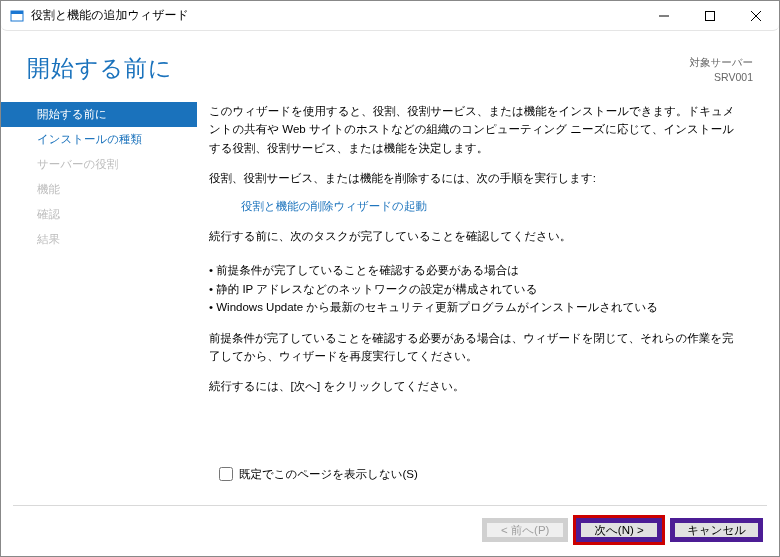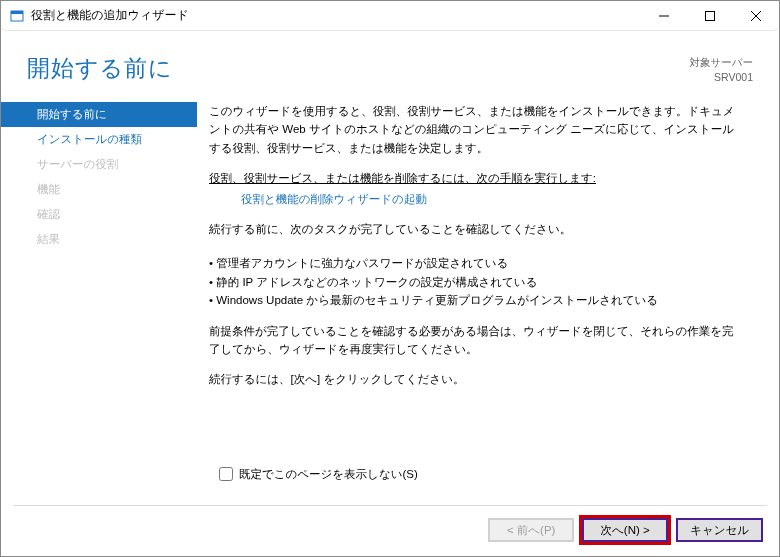--- a/index.html
+++ b/index.html
@@ -25,21 +25,21 @@
     .content .link { color:#1a72bc; cursor:pointer;margin-left:32px; }
     .content .bullets { margin:4px 0 12px 0; }
     .content .bullets div::before { content:"• "; }
 
     .skip-row { padding:4px 0 12px 10px; display:flex; align-items:center; font-size:11.5px; }
     .skip-row input { margin-right:6px; width:14px; height:14px; }
 
     .hr { border-top:1px solid #d9d9d9; margin:0 12px; }
 
     .footer { display:flex; justify-content:flex-end; gap:8px; padding:12px 16px 14px 0; }
-    .btn { min-width:86px; height:24px; font-size:11.5px; background:#e1e1e1; border:2px solid #4c1d95; color:#000; padding:0 12px; cursor:pointer; }
+    .btn { min-width:86px; height:24px; font-size:11.5px; background:#e1e1e1; border:5px solid #4c1d95; color:#000; padding:0 12px; cursor:pointer; }
     .btn:disabled { color:#9e9e9e; border-color:#d0d0d0; background:#efefef; cursor:default; }
     .btn.highlight { outline:3px solid #c00; outline-offset:0; }
     .content-wrap { display:flex; flex-direction:column; height:100%; }
   </style>
 </head>
 <body>
 
 <div class="titlebar">
   <span class="titlebar-icon">
     <svg width="14" height="14" viewBox="0 0 14 14">
@@ -81,25 +81,25 @@
       <div class="side-item active">開始する前に</div>
       <div class="side-item">インストールの種類</div>
       <div class="side-item disabled">サーバーの役割</div>
       <div class="side-item disabled">機能</div>
       <div class="side-item disabled">確認</div>
       <div class="side-item disabled">結果</div>
     </div>
   <div class="content">
     <div class="content-wrap">
       <p>このウィザードを使用すると、役割、役割サービス、または機能をインストールできます。ドキュメントの共有や Web サイトのホストなどの組織のコンピューティング ニーズに応じて、インストールする役割、役割サービス、または機能を決定します。</p>
-      <p style="margin-bottom:2px;text-decoration:underline;">役割、役割サービス、または機能を削除するには、次の手順を実行します:</p>
+      <p style="margin-bottom:9px;">役割、役割サービス、または機能を削除するには、次の手順を実行します:</p>
       <p><span class="link">役割と機能の削除ウィザードの起動</span></p>
       <p>続行する前に、次のタスクが完了していることを確認してください。</p>
       <div class="bullets" id="bullets">
-          <div>管理者アカウントに強力なパスワードが設定されている</div>
+          <div>前提条件が完了していることを確認する必要がある場合は</div>
           <div>静的 IP アドレスなどのネットワークの設定が構成されている</div>
           <div>Windows Update から最新のセキュリティ更新プログラムがインストールされている</div>
         </div>
       <p>前提条件が完了していることを確認する必要がある場合は、ウィザードを閉じて、それらの作業を完了してから、ウィザードを再度実行してください。</p>
       <p>続行するには、[次へ] をクリックしてください。</p>
       <div style="flex:1"></div>
       <div class="skip-row">
         <input type="checkbox" style="">
         <span>既定でこのページを表示しない(S)</span>
       </div>

